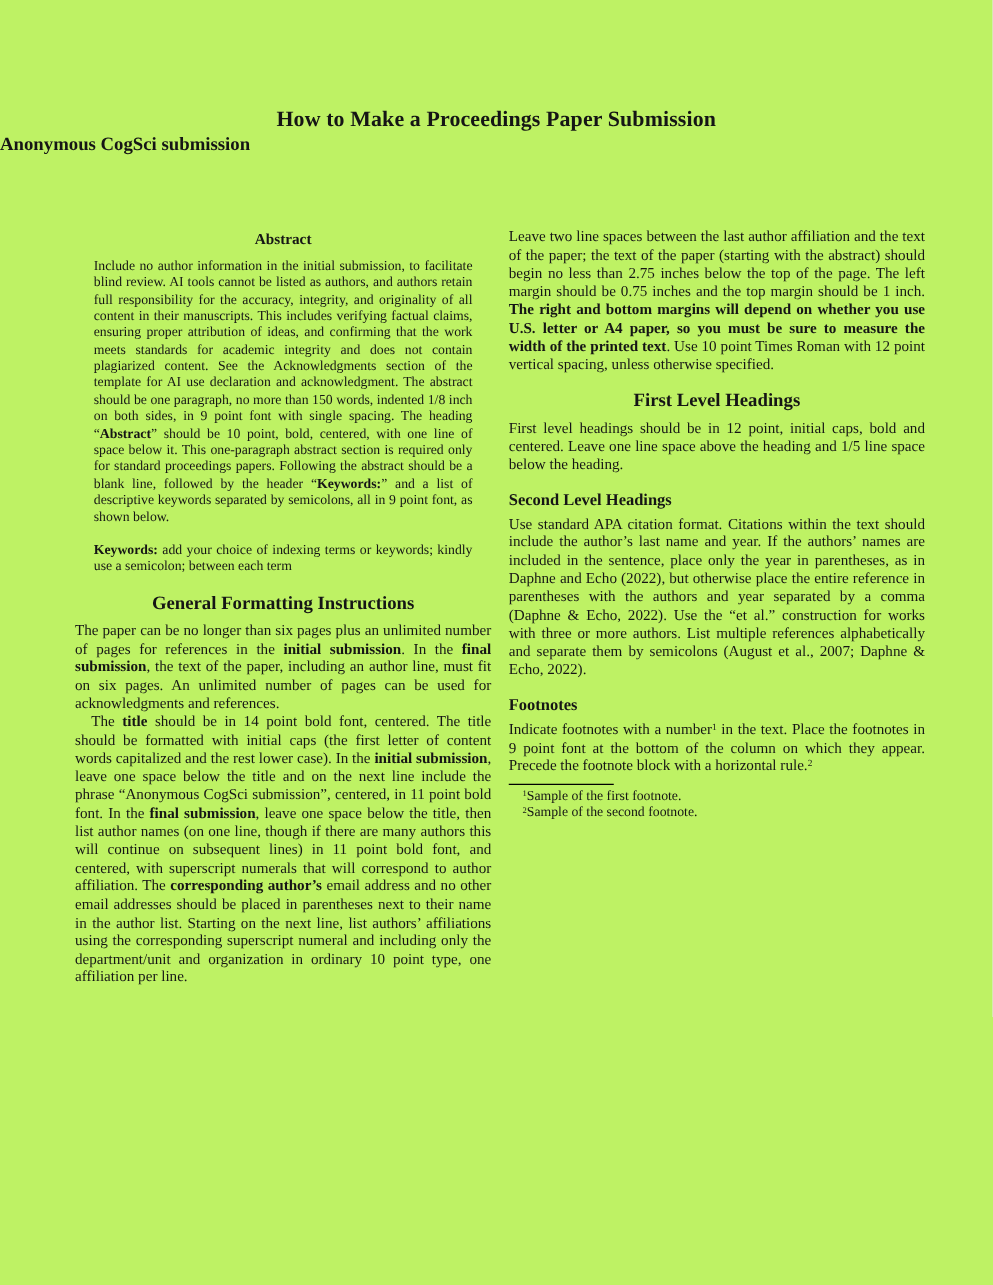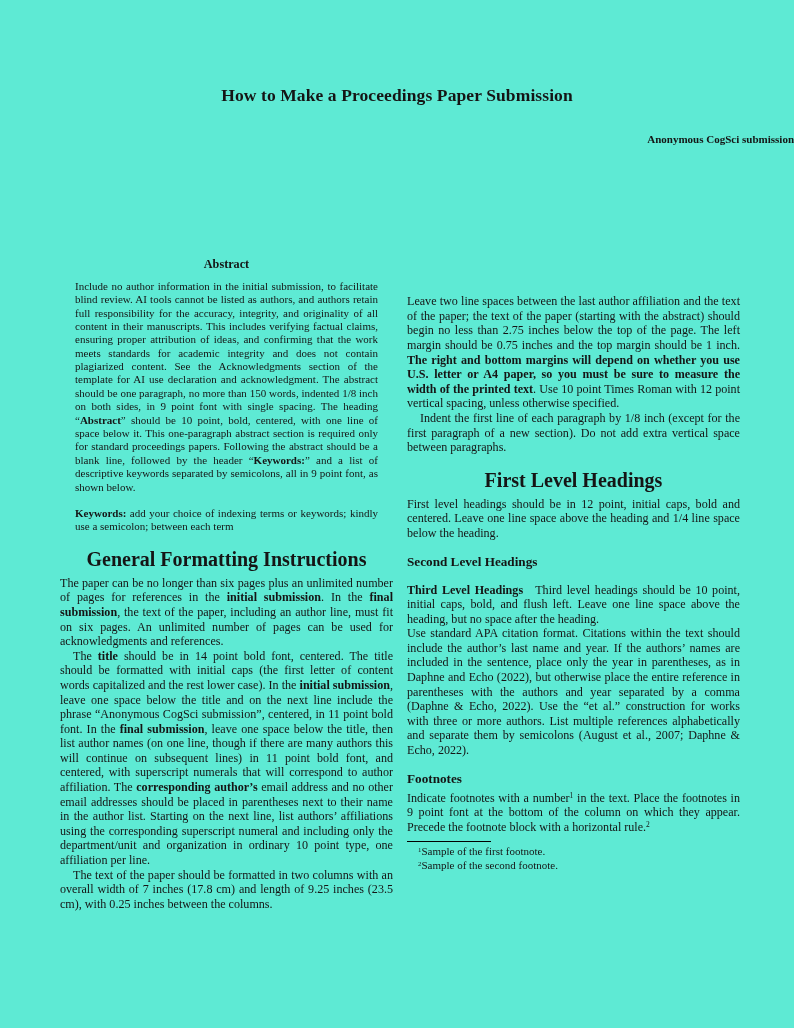--- a/index.html
+++ b/index.html
@@ -1,41 +1,41 @@
 <!DOCTYPE html>
 <html><head>
 <meta charset="utf-8">
 <style>
   html,body { margin:0; padding:0; background:#e8e8e8; }
   .page {
-    width:794px; height:1028px; margin:0 auto; background:#5eead4;
+    width:794px; height:1028px; margin:0 auto; background:#bef264;
     color:#151515; font-family:"Liberation Serif","DejaVu Serif",serif;
     position:relative; overflow:hidden; box-sizing:border-box;
   }
   .title {
     text-align:center; padding-top:85px; font-size:17.5px; font-weight:bold;
     letter-spacing:0.1px;
   }
   .author-line {
-    text-align:right; margin-top:27px; font-size:11px; font-weight:bold;
+    text-align:left; margin-top:2px; font-size:15px; font-weight:bold;
   }
   .columns {
-    display:flex; gap:14px; padding:0 54px 0 60px; margin-top:110px;
-    align-items:center;
+    display:flex; gap:14px; padding:0 54px 0 60px; margin-top:57px;
+    align-items:flex-start;
   }
   .col { flex:1; font-size:12.1px; line-height:1.207; text-align:justify; min-width:0; }
   p { margin:0; }
   p.indent { text-indent:13px; }
   .abstract-wrap { padding:0 15px; font-size:11px; line-height:1.218; }
   .abstract-heading {
     font-size:12.2px; font-weight:bold; text-align:center; margin:2px 0 8px;
   }
   .keywords { margin-top:13px; }
   .h1 {
-    font-size:20px; font-weight:bold; text-align:center;
+    font-size:15px; font-weight:bold; text-align:center;
     margin:14px 0 5px; line-height:1.15;
   }
   .h2 {
     font-size:13.2px; font-weight:bold; text-align:left; margin:13px 0 4px;
   }
   p.runin { margin-top:13px; }
   b { font-weight:bold; }
   sup { font-size:0.62em; vertical-align:baseline; position:relative; top:-0.45em; line-height:0; }
   .fnblock { margin-top:7px; }
   .fnrule { width:84px; border:0; border-top:1.3px solid #000; margin:0 0 3px 0; }
@@ -54,33 +54,30 @@
     <div class="col">
       <div class="abstract-heading">Abstract</div>
       <div class="abstract-wrap">
         <p><span>Include no author information in the initial submission, to facilitate blind review. AI tools cannot be listed as authors, and authors retain full responsibility for the accuracy, integrity, and originality of all content in their manuscripts. This includes verifying factual claims, ensuring proper attribution of ideas, and confirming that the work meets standards for academic integrity and does not contain plagiarized content. See the Acknowledgments section of the template for AI use declaration and acknowledgment. The abstract should be one paragraph, no more than 150 words, indented 1/8 inch on both sides, in 9 point font with single spacing. The heading “</span><b>Abstract</b><span>” should be 10 point, bold, centered, with one line of space below it. This one-paragraph abstract section is required only for standard proceedings papers. Following the abstract should be a blank line, followed by the header “</span><b>Keywords:</b><span>” and a list of descriptive keywords separated by semicolons, all in 9 point font, as shown below.</span></p>
         <p class="keywords"><b>Keywords:</b><span> add your choice of indexing terms or keywords; kindly use a semicolon; between each term</span></p>
       </div>
 
       <div class="h1">General Formatting Instructions</div>
       <p><span>The paper can be no longer than six pages plus an unlimited number of pages for references in the </span><b>initial submission</b><span>. In the </span><b>final submission</b><span>, the text of the paper, including an author line, must fit on six pages. An unlimited number of pages can be used for acknowledgments and references.</span></p>
       <p class="indent"><span>The </span><b>title</b><span> should be in 14 point bold font, centered. The title should be formatted with initial caps (the first letter of content words capitalized and the rest lower case). In the </span><b>initial submission</b><span>, leave one space below the title and on the next line include the phrase “Anonymous CogSci submission”, centered, in 11 point bold font. In the </span><b>final submission</b><span>, leave one space below the title, then list author names (on one line, though if there are many authors this will continue on subsequent lines) in 11 point bold font, and centered, with superscript numerals that will correspond to author affiliation. The </span><b>corresponding author’s</b><span> email address and no other email addresses should be placed in parentheses next to their name in the author list. Starting on the next line, list authors’ affiliations using the corresponding superscript numeral and including only the department/unit and organization in ordinary 10 point type, one affiliation per line.</span></p>
-      <p class="indent"><span>The text of the paper should be formatted in two columns with an overall width of 7 inches (17.8 cm) and length of 9.25 inches (23.5 cm), with 0.25 inches between the columns.</span></p>
     </div>
 
     <div class="col">
       <p><span>Leave two line spaces between the last author affiliation and the text of the paper; the text of the paper (starting with the abstract) should begin no less than 2.75 inches below the top of the page. The left margin should be 0.75 inches and the top margin should be 1 inch. </span><b>The right and bottom margins will depend on whether you use U.S. letter or A4 paper, so you must be sure to measure the width of the printed text</b><span>. Use 10 point Times Roman with 12 point vertical spacing, unless otherwise specified.</span></p>
-      <p class="indent"><span>Indent the first line of each paragraph by 1/8 inch (except for the first paragraph of a new section). Do not add extra vertical space between paragraphs.</span></p>
 
       <div class="h1">First Level Headings</div>
-      <p><span>First level headings should be in 12 point, initial caps, bold and centered. Leave one line space above the heading and 1/4 line space below the heading.</span></p>
+      <p><span>First level headings should be in 12 point, initial caps, bold and centered. Leave one line space above the heading and 1/5 line space below the heading.</span></p>
 
       <div class="h2">Second Level Headings</div>
 
-      <p class="runin"><b>Third Level Headings</b><span>  Third level headings should be 10 point, initial caps, bold, and flush left. Leave one line space above the heading, but no space after the heading.</span></p>
 
       <p><span>Use standard APA citation format. Citations within the text should include the author’s last name and year. If the authors’ names are included in the sentence, place only the year in parentheses, as in Daphne and Echo (2022), but otherwise place the entire reference in parentheses with the authors and year separated by a comma (Daphne &amp; Echo, 2022). Use the “et al.” construction for works with three or more authors. List multiple references alphabetically and separate them by semicolons (August et al., 2007; Daphne &amp; Echo, 2022).</span></p>
 
       <div class="h2">Footnotes</div>
       <p><span>Indicate footnotes with a number</span><sup>1</sup><span> in the text. Place the footnotes in 9 point font at the bottom of the column on which they appear. Precede the footnote block with a horizontal rule.</span><sup>2</sup></p>
 
       <div class="fnblock">
         <hr class="fnrule">
         <p class="fn"><sup>1</sup><span>Sample of the first footnote.</span></p>
         <p class="fn"><sup>2</sup><span>Sample of the second footnote.</span></p>

